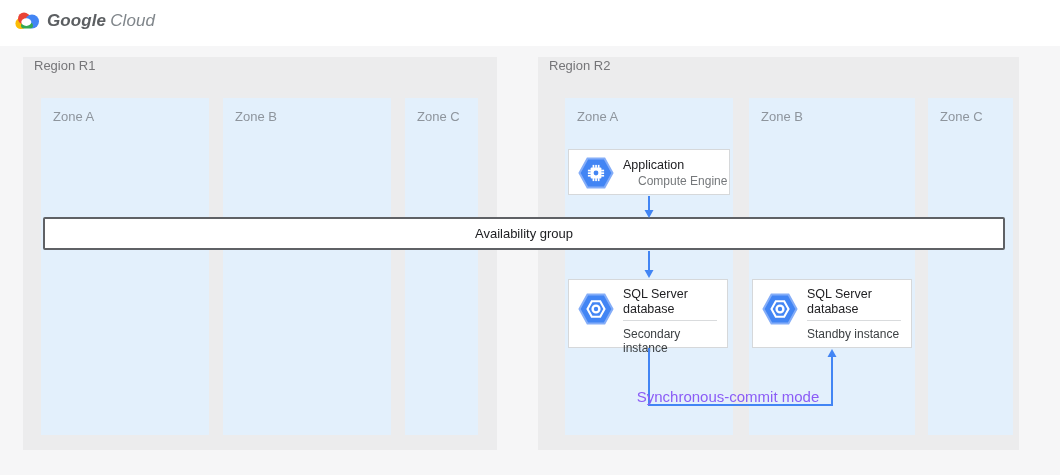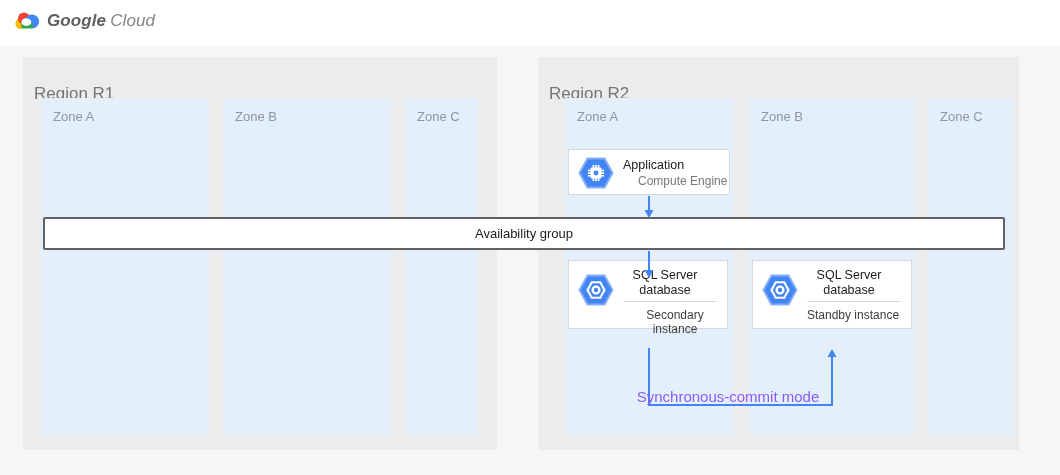--- a/index.html
+++ b/index.html
@@ -31,22 +31,22 @@
   .logo-text .product { font-weight: 400; color: #80868b; margin-left: 4px; }
 
   
   .region {
     position: absolute; top: 57px; height: 393px;
     background: #ececed;
   }
   .region.r1 { left: 23px; width: 474px; }
   .region.r2 { left: 538px; width: 481px; }
   .region-label {
-    position: absolute; left: 11px; top: 27px;
-    font-size: 17px; color: #757578;
+    position: absolute; left: 11px; top: 1px;
+    font-size: 13px; color: #757578;
   }
   .zone {
     position: absolute; top: 41px; height: 337px;
     background: #e3f0fc;
   }
   .zone-label {
     position: absolute; left: 12px; top: 11px;
     font-size: 13px; color: #8e959d;
   }
   .r1 .zone-a { left: 18px;  width: 168px; }
@@ -81,21 +81,21 @@
   .app-node { left: 568px; top: 149px; width: 162px; height: 46px; }
   .app-node .hexicon { top: 7px; }
   .app-title {
     position: absolute; left: 54px; top: 8px;
     font-size: 12.5px; font-weight: 400; color: #212124;
   }
   .app-subtitle {
     position: absolute; left: 69px; top: 24px;
     font-size: 12px; color: #75787b;
   }
-  .sql-node { width: 160px; height: 69px; top: 260px; text-align: center; }
+  .sql-node { width: 160px; height: 69px; top: 279px; }
   .sql-node.secondary { left: 568px; }
   .sql-node.standby   { left: 752px; }
   .sql-node .hexicon { top: 13px; }
   .sql-title {
     position: absolute; left: 54px; top: 7px;
     width: 84px; line-height: 15px;
     font-size: 12.5px; font-weight: 500; color: #212124;
   }
   .sql-divider {
     position: absolute; left: 54px; right: 10px; top: 40px;

